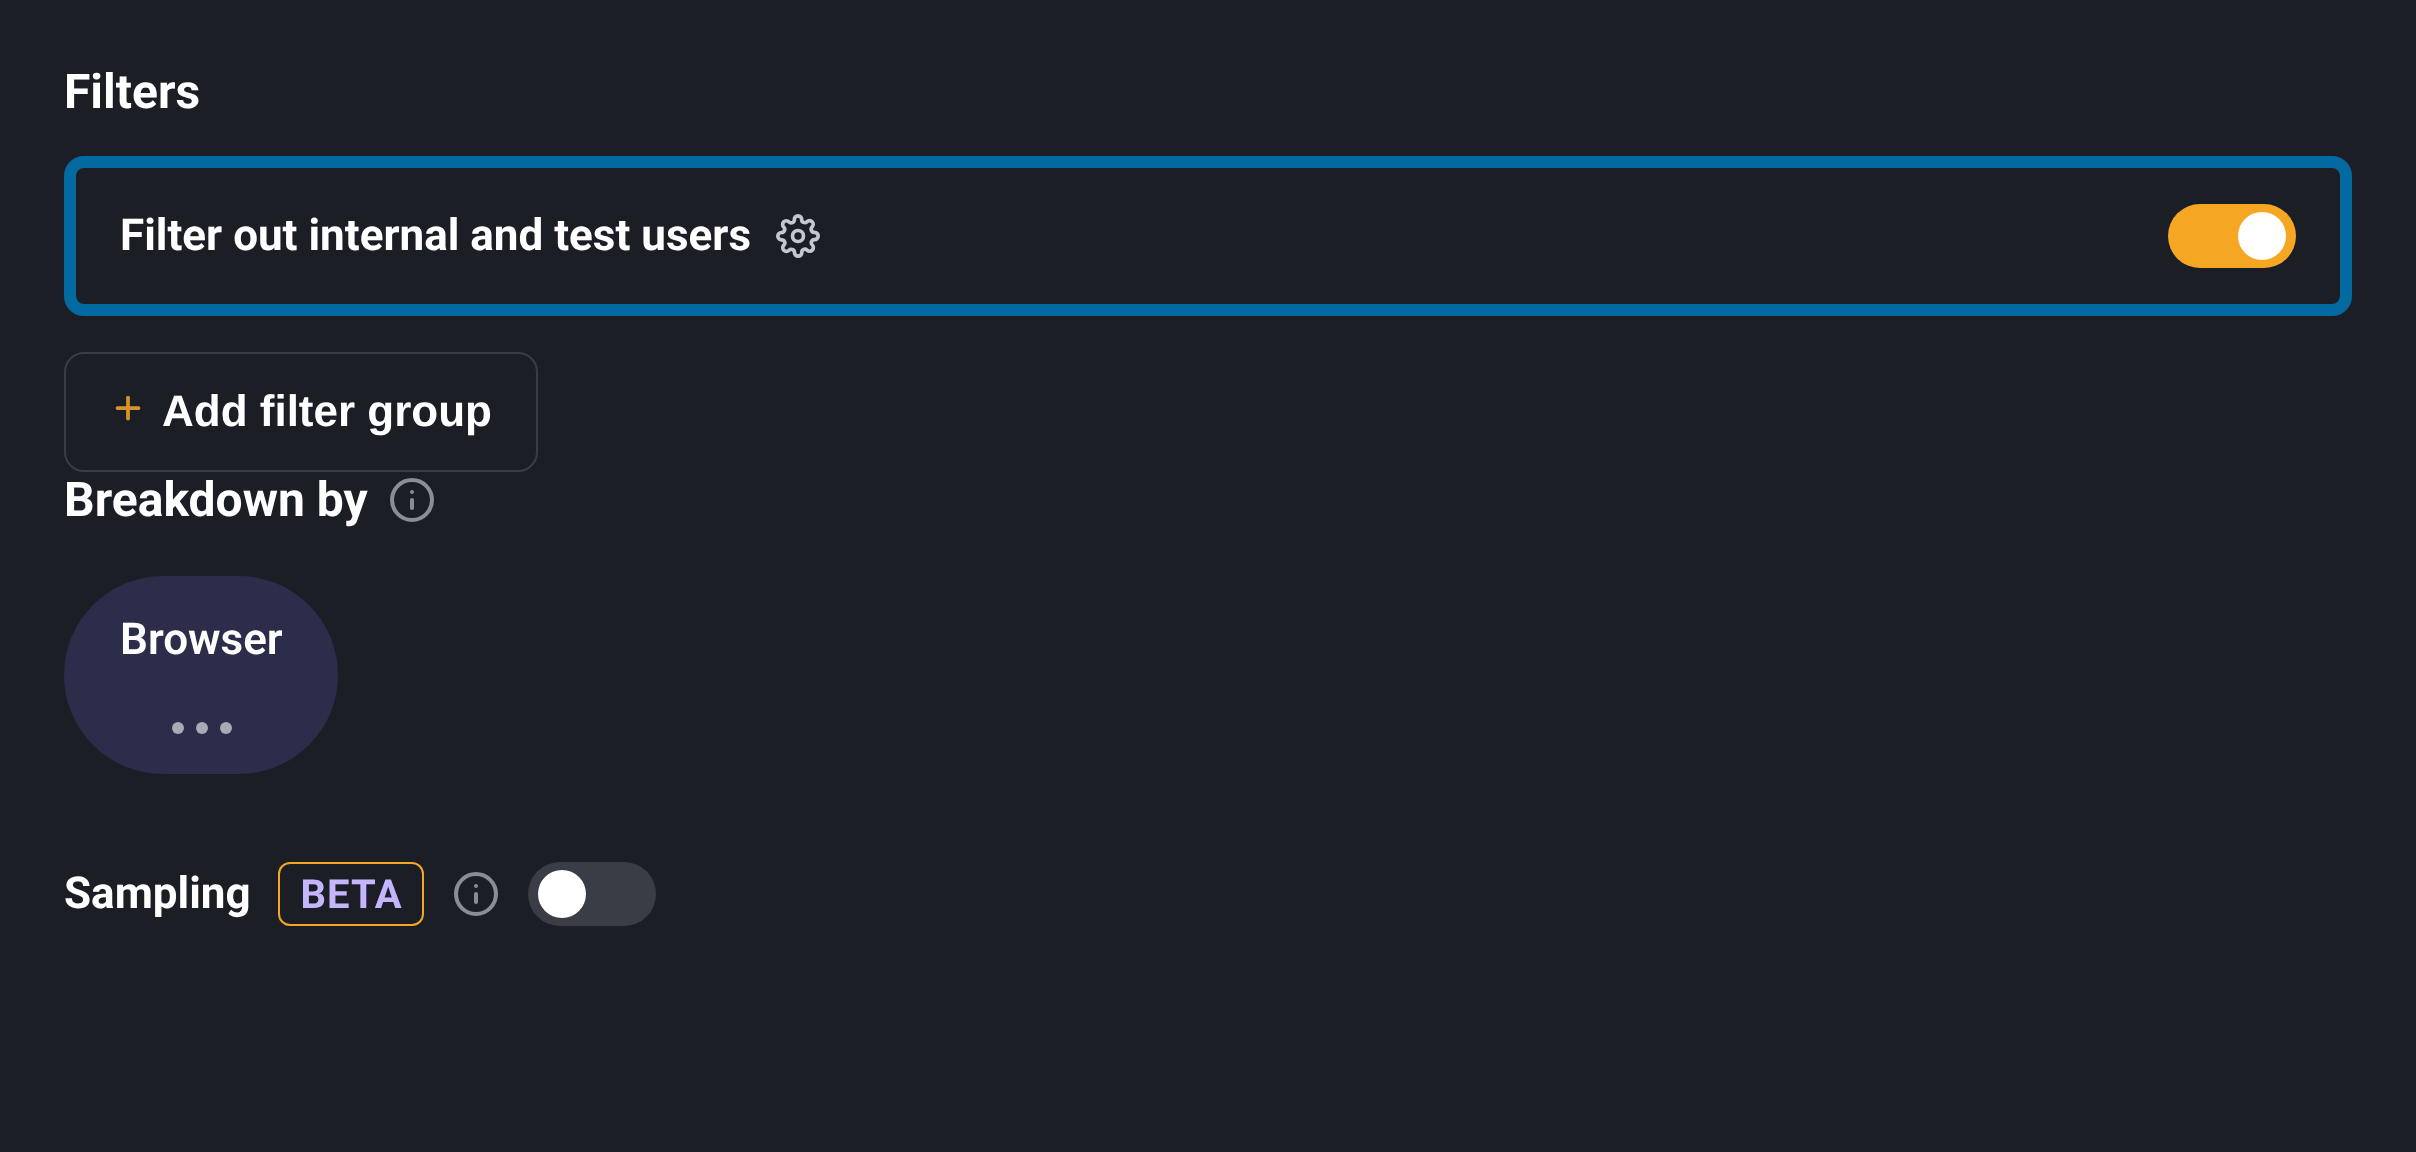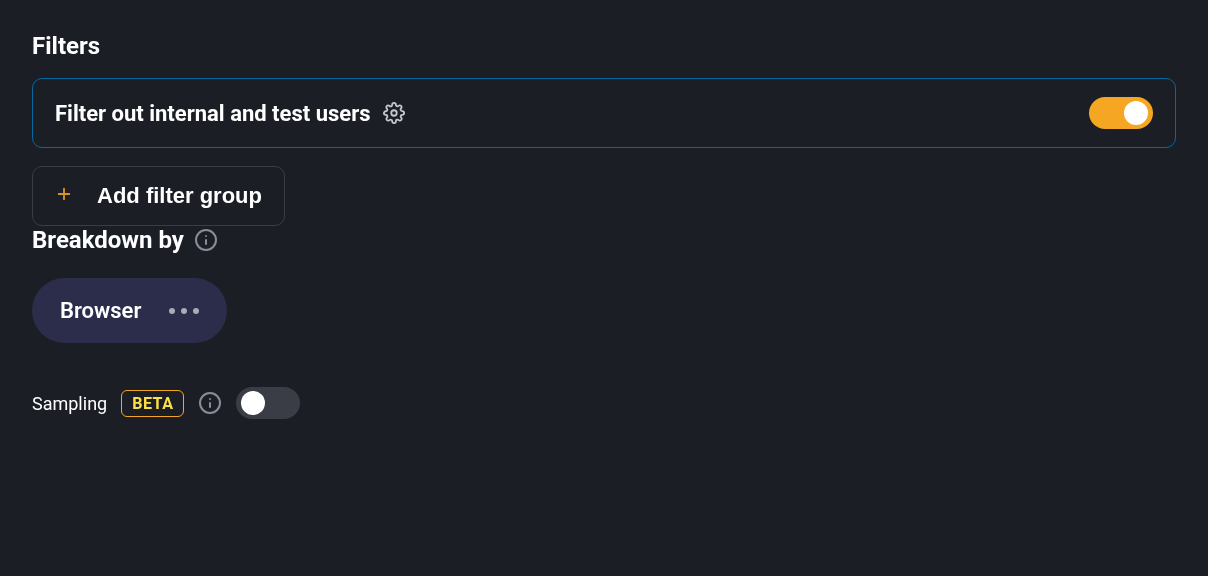--- a/index.html
+++ b/index.html
@@ -17,21 +17,21 @@
     }
     .section-title {
       font-size: 24px;
       font-weight: 700;
       margin-bottom: 18px;
       display: flex;
       align-items: center;
       gap: 10px;
     }
     .filter-row {
-      border: 1px solid #0369a1;
+      border: 6px solid #0369a1;
       border-radius: 10px;
       padding: 18px 22px;
       display: flex;
       align-items: center;
       justify-content: space-between;
       margin-bottom: 18px;
     }
     .filter-label {
       font-size: 22px;
       font-weight: 700;
@@ -65,21 +65,21 @@
     }
     .toggle-off .toggle-knob {
       left: 5px;
     }
     .add-filter-button {
       border: 1px solid #3a3d46;
       border-radius: 10px;
       padding: 16px 22px;
       display: inline-flex;
       align-items: center;
-      gap: 24px;
+      gap: 8px;
       font-size: 22px;
       font-weight: 700;
       cursor: pointer;
       background: transparent;
       color: #ffffff;
     }
     .plus-icon {
       color: #d6952a;
       font-size: 22px;
       font-weight: 400;
@@ -90,45 +90,46 @@
       background-color: #2b2d4a;
       border-radius: 999px;
       padding: 20px 28px;
       display: inline-flex;
       align-items: center;
       gap: 28px;
       font-size: 22px;
       font-weight: 600;
       cursor: pointer;
       margin-top: 6px;
+      flex-direction: column;
     }
     .dots {
       display: flex;
       gap: 6px;
     }
     .dots span {
       width: 6px;
       height: 6px;
       background-color: #a8abb8;
       border-radius: 50%;
     }
     .sampling-section {
       margin-top: 44px;
       display: flex;
       align-items: center;
       gap: 14px;
     }
     .sampling-title {
-      font-size: 18px;
-      font-weight: 400;
+      font-size: 22px;
+      font-weight: 700;
     }
     .beta-badge {
       border: 1.5px solid #f5a623;
-      color: #fde047;
-      font-size: 16px;
+      color: #c4b5fd;
+      font-size: 20px;
       font-weight: 700;
       padding: 3px 10px;
       border-radius: 6px;
       letter-spacing: 0.5px;
     }
     .info-icon {
       display: inline-flex;
       align-items: center;
       justify-content: center;
       cursor: pointer;

